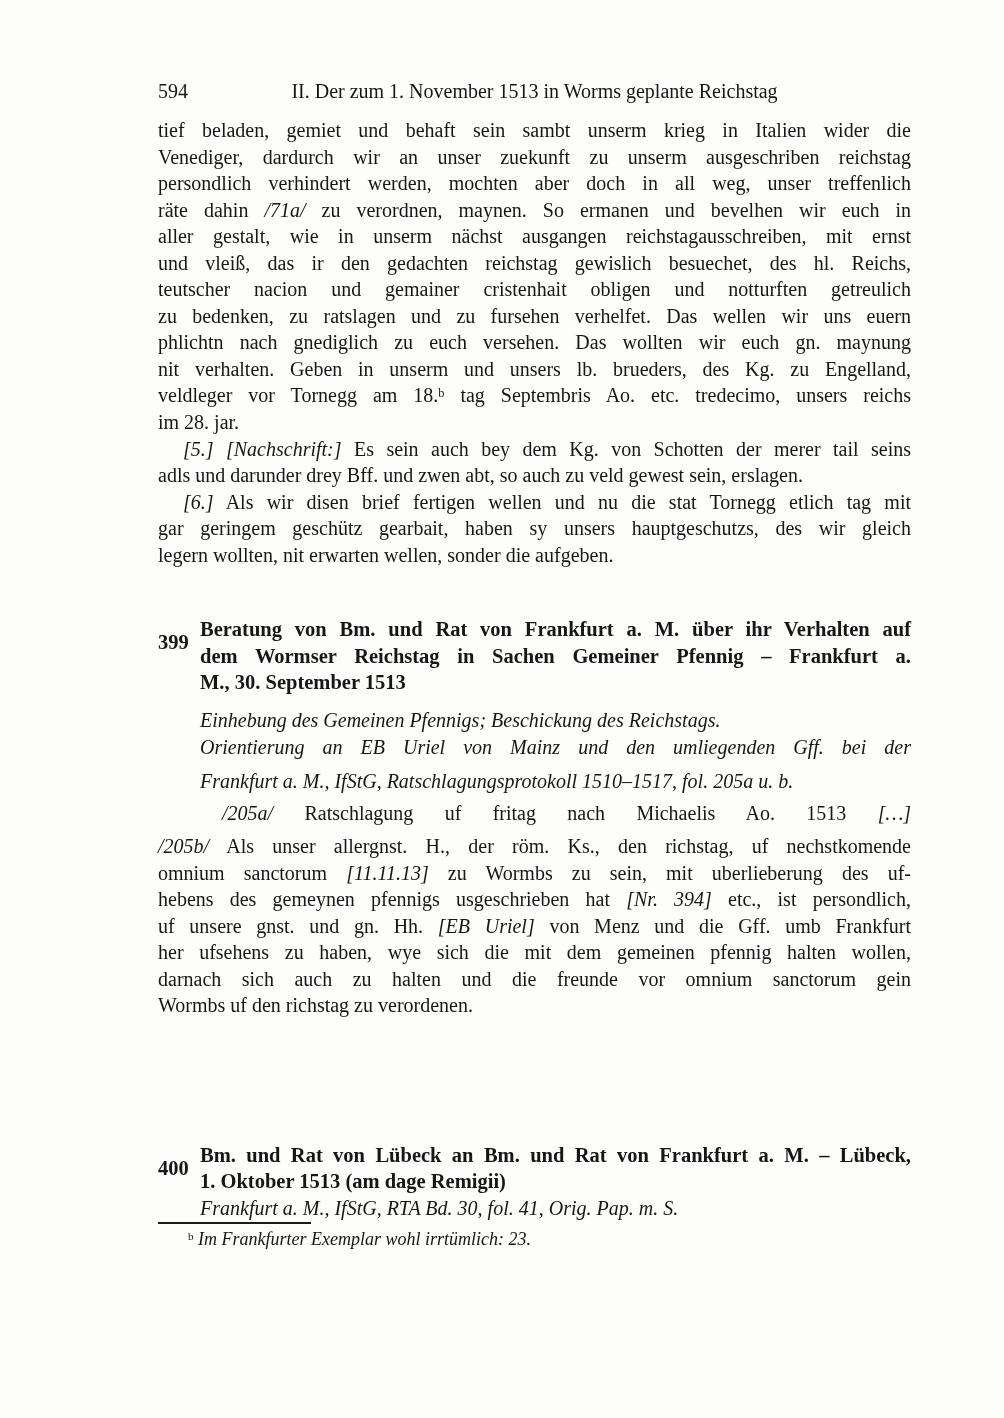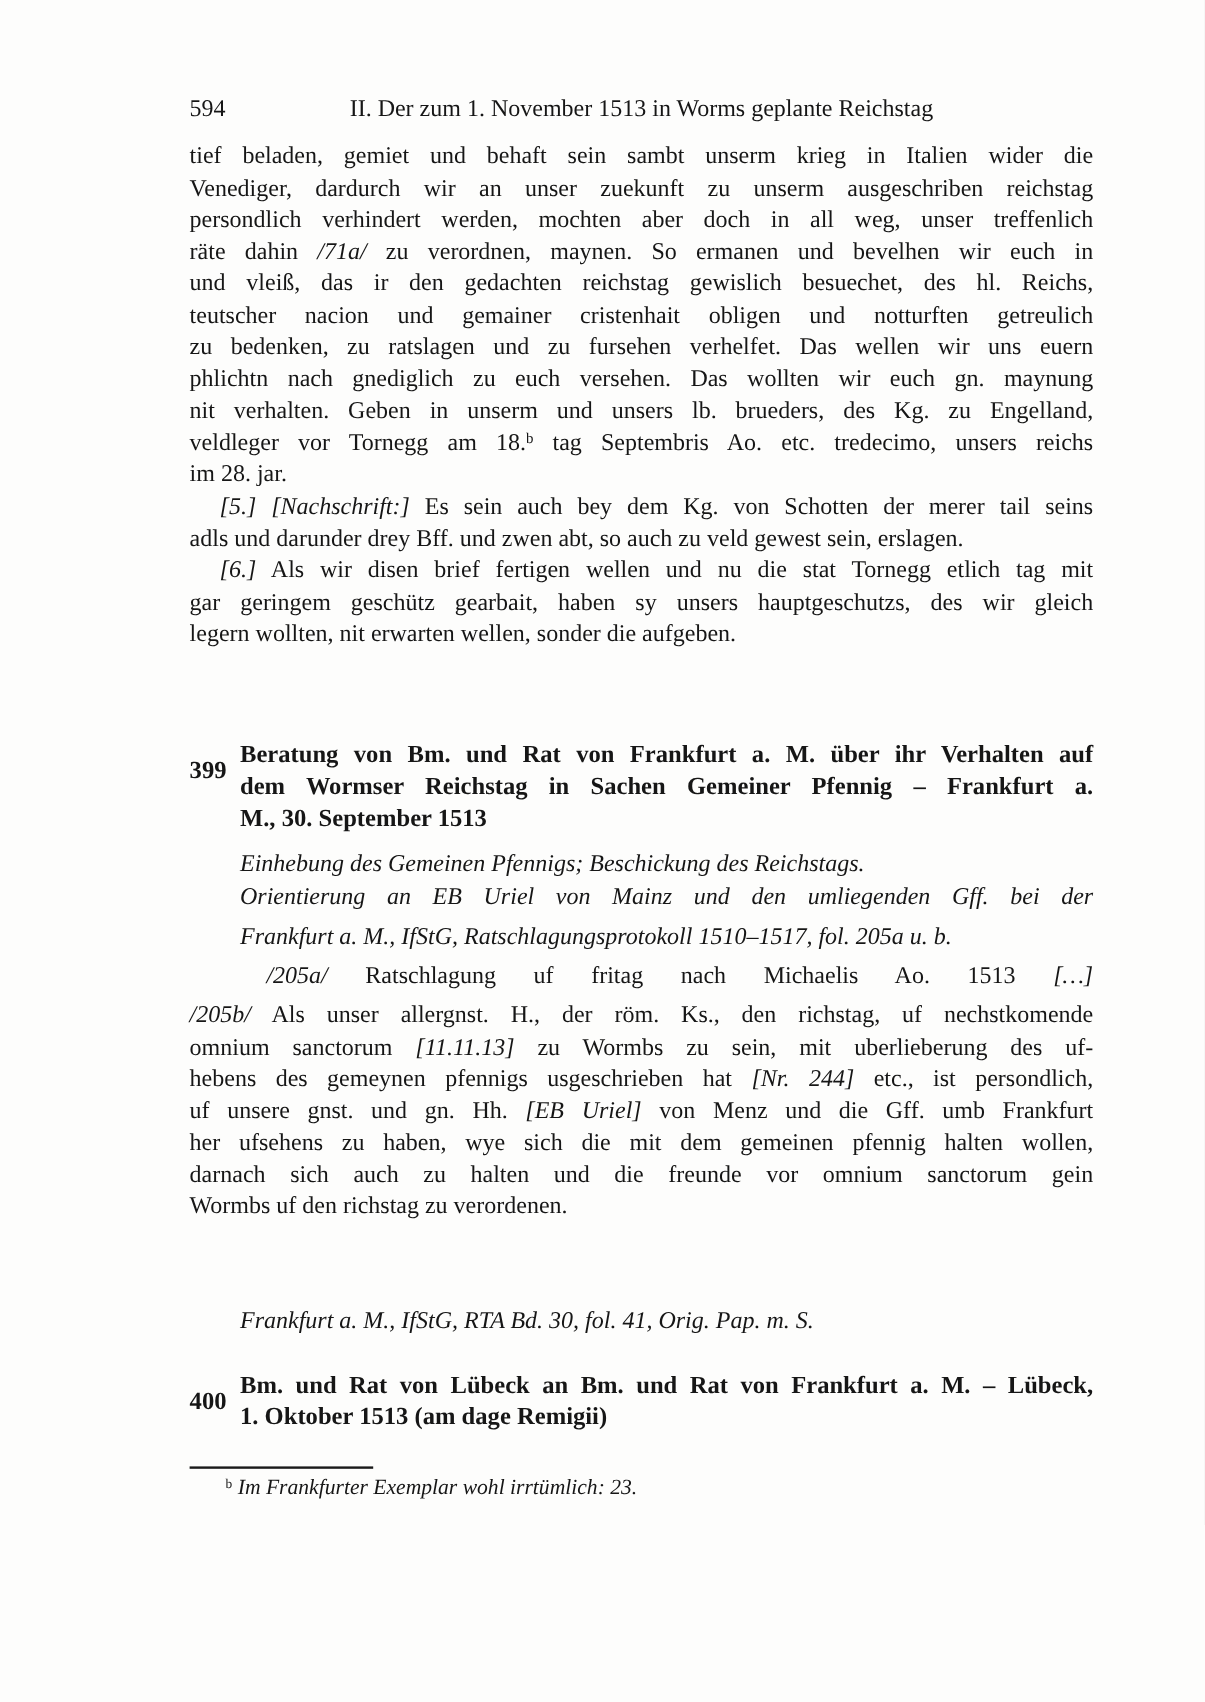--- a/index.html
+++ b/index.html
@@ -25,41 +25,42 @@
   .entry{position:relative;padding-left:42px;box-sizing:border-box;font-weight:bold;font-size:20.5px;line-height:26.5px;}
   .entry-num{position:absolute;left:0;top:13px;font-weight:bold;}
   .entry-399{top:616px;}
   .regest{padding-left:42px;box-sizing:border-box;font-style:italic;font-size:20px;line-height:26.6px;}
   .regest-399{top:707px;}
   .source-line{padding-left:42px;box-sizing:border-box;font-style:italic;font-size:20px;line-height:26px;}
   .source-399{top:768px;}
   .folio-line{top:800px;padding-left:64px;box-sizing:border-box;font-size:20px;line-height:26px;}
   .text-399{top:833px;font-size:20px;line-height:26.55px;}
   .entry-400{top:1062px;}
-  .source-400{top:1088px;}
+  .source-400{top:1195px;}
   .footnote{top:1222px;font-size:18px;line-height:24px;}
   .footnote-rule{width:153px;height:2px;background:#1a1a1a;margin:0;border:none;}
   .footnote-line{padding-left:30px;margin-top:3px;font-style:normal;}
   .footnote-text{font-style:italic;}
 </style>
 </head>
 <body>
 
 <div class="page">
 
   <div class="col header">
     <span class="page-num">594</span>
     <div class="running-head">II. Der zum 1. November 1513 in Worms geplante Reichstag</div>
   </div>
 
   <div class="col body-block">
       <div class="line"><span>tief beladen, gemiet und behaft sein sambt unserm krieg in Italien wider die</span></div>
       <div class="line"><span>Venediger, dardurch wir an unser zuekunft zu unserm ausgeschriben reichstag</span></div>
       <div class="line"><span>persondlich verhindert werden, mochten aber doch in all weg, unser treffenlich</span></div>
       <div class="line"><span>räte dahin </span><span class="it">/71a/</span><span> zu verordnen, maynen. So ermanen und bevelhen wir euch in</span></div>
+      <div class="line"><span>aller gestalt, wie in unserm nächst ausgangen reichstagausschreiben, mit ernst</span></div>
       <div class="line"><span>und vleiß, das ir den gedachten reichstag gewislich besuechet, des hl. Reichs,</span></div>
       <div class="line"><span>teutscher nacion und gemainer cristenhait obligen und notturften getreulich</span></div>
       <div class="line"><span>zu bedenken, zu ratslagen und zu fursehen verhelfet. Das wellen wir uns euern</span></div>
       <div class="line"><span>phlichtn nach gnediglich zu euch versehen. Das wollten wir euch gn. maynung</span></div>
       <div class="line"><span>nit verhalten. Geben in unserm und unsers lb. brueders, des Kg. zu Engelland,</span></div>
       <div class="line"><span>veldleger vor Tornegg am 18.</span><sup>b</sup><span> tag Septembris Ao. etc. tredecimo, unsers reichs</span></div>
       <div class="line last"><span>im 28. jar.</span></div>
       <div class="line indent"><span class="it">[5.] [Nachschrift:]</span><span> Es sein auch bey dem Kg. von Schotten der merer tail seins</span></div>
       <div class="line last"><span>adls und darunder drey Bff. und zwen abt, so auch zu veld gewest sein, erslagen.</span></div>
       <div class="line indent"><span class="it">[6.]</span><span> Als wir disen brief fertigen wellen und nu die stat Tornegg etlich tag mit</span></div>
@@ -83,21 +84,21 @@
 
   <div class="col source-line source-399">Frankfurt a. M., IfStG, Ratschlagungsprotokoll 1510–1517, fol. 205a u. b.</div>
 
   <div class="col folio-line">
       <div class="line"><span class="it">/205a/</span><span> Ratschlagung uf fritag nach Michaelis Ao. 1513 </span><span class="it">[…]</span></div>
     </div>
 
   <div class="col body-block text-399">
       <div class="line"><span class="it">/205b/</span><span> Als unser allergnst. H., der röm. Ks., den richstag, uf nechstkomende</span></div>
       <div class="line"><span>omnium sanctorum </span><span class="it">[11.11.13]</span><span> zu Wormbs zu sein, mit uberlieberung des uf-</span></div>
-      <div class="line"><span>hebens des gemeynen pfennigs usgeschrieben hat </span><span class="it">[Nr. 244]</span><span> etc., ist persondlich,</span></div>
+      <div class="line"><span>hebens des gemeynen pfennigs usgeschrieben hat </span><span class="it">[Nr. 394]</span><span> etc., ist persondlich,</span></div>
       <div class="line"><span>uf unsere gnst. und gn. Hh. </span><span class="it">[EB Uriel]</span><span> von Menz und die Gff. umb Frankfurt</span></div>
       <div class="line"><span>her ufsehens zu haben, wye sich die mit dem gemeinen pfennig halten wollen,</span></div>
       <div class="line"><span>darnach sich auch zu halten und die freunde vor omnium sanctorum gein</span></div>
       <div class="line last"><span>Wormbs uf den richstag zu verordenen.</span></div>
     </div>
 
   <div class="col entry entry-400">
     <span class="entry-num">400</span>
     <div>
         <div class="line"><span>Bm. und Rat von Lübeck an Bm. und Rat von Frankfurt a. M. – Lübeck,</span></div>

